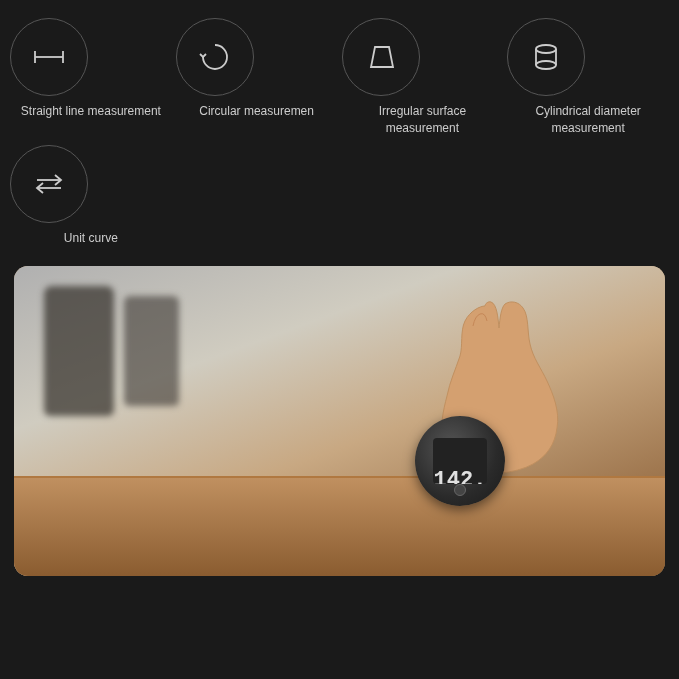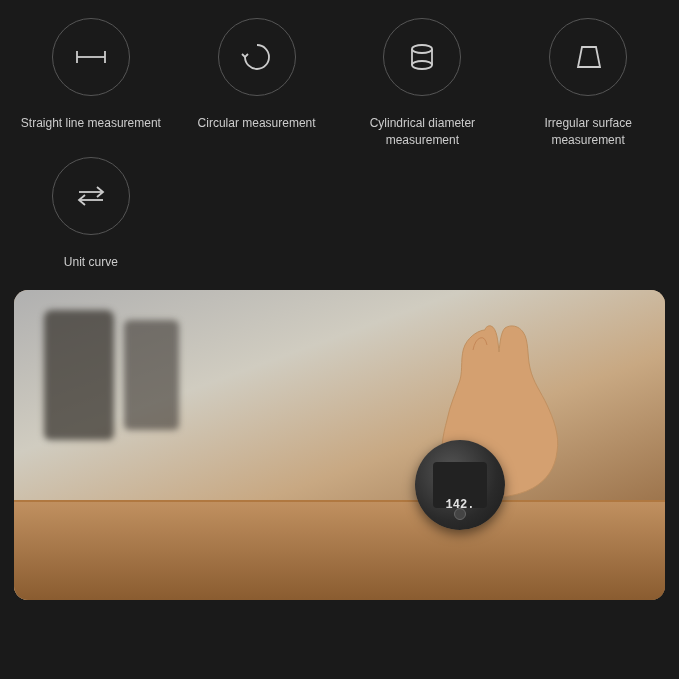--- a/index.html
+++ b/index.html
@@ -14,22 +14,21 @@
     .top-section {
       padding: 18px 10px 10px;
       display: grid;
       grid-template-columns: repeat(4, 1fr);
       gap: 8px 4px;
     }
 
     .feature-item {
       display: flex;
       flex-direction: column;
-      align-items: center;
-      gap: 19px;
+      gap: 7px;
     }
 
     .icon-circle {
       width: 78px;
       height: 78px;
       border-radius: 50%;
       border: 1.5px solid #555;
       display: flex;
       align-items: center;
       justify-content: center;
@@ -153,21 +152,21 @@
 
     .device-screen-top {
       font-size: 8px;
       color: #aaa;
       font-family: monospace;
       letter-spacing: 1px;
       margin-bottom: 2px;
     }
 
     .device-reading-main {
-      font-size: 12px;
+      font-size: 22px;
       font-weight: bold;
       color: #e0e0e0;
       font-family: 'Courier New', monospace;
       line-height: 1;
       margin-top: 39px;
     }
 
     .device-reading-sub {
       font-size: 10px;
       color: #bbb;
@@ -204,45 +203,45 @@
   </div>
 
   <div class="feature-item">
     <div class="icon-circle">
       <svg viewBox="0 0 40 40">
         <path d="M20 8 A12 12 0 1 1 8 20" stroke="#ccc" stroke-width="1.8" fill="none"></path>
         <polyline points="5,17 8,20 11,17" stroke="#ccc" stroke-width="1.8" fill="none"></polyline>
       </svg>
     </div>
     <span class="feature-label">Circular
+measuremen</span>
+  </div>
+
+
+  <div class="feature-item">
+    <div class="icon-circle">
+      <svg viewBox="0 0 40 40">
+        <polygon points="14,10 28,10 32,30 10,30" stroke="#ccc" stroke-width="1.8" fill="none"></polygon>
+      </svg>
+    </div>
+    <span class="feature-label">Irregular surface
 measurement</span>
   </div>
-
 
   <div class="feature-item">
     <div class="icon-circle">
       <svg viewBox="0 0 40 40">
         <ellipse cx="20" cy="12" rx="10" ry="4" stroke="#ccc" stroke-width="1.8" fill="none"></ellipse>
         <line x1="10" y1="12" x2="10" y2="28" stroke="#ccc" stroke-width="1.8"></line>
         <line x1="30" y1="12" x2="30" y2="28" stroke="#ccc" stroke-width="1.8"></line>
         <ellipse cx="20" cy="28" rx="10" ry="4" stroke="#ccc" stroke-width="1.8" fill="none"></ellipse>
       </svg>
     </div>
     <span class="feature-label">Cylindrical
 diameter
-measurement</span>
-  </div>
-
-  <div class="feature-item">
-    <div class="icon-circle">
-      <svg viewBox="0 0 40 40">
-        <polygon points="14,10 28,10 32,30 10,30" stroke="#ccc" stroke-width="1.8" fill="none"></polygon>
-      </svg>
-    </div>
-    <span class="feature-label">Irregular surface
 measurement</span>
   </div>
 
 
 
   <div class="feature-item">
     <div class="icon-circle">
       <svg viewBox="0 0 40 40">
         <line x1="8" y1="16" x2="32" y2="16" stroke="#ccc" stroke-width="1.8"></line>
         <polyline points="26,11 32,16 26,21" stroke="#ccc" stroke-width="1.8" fill="none"></polyline>

